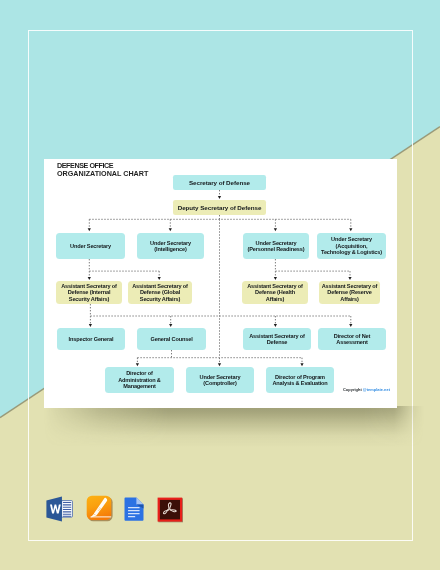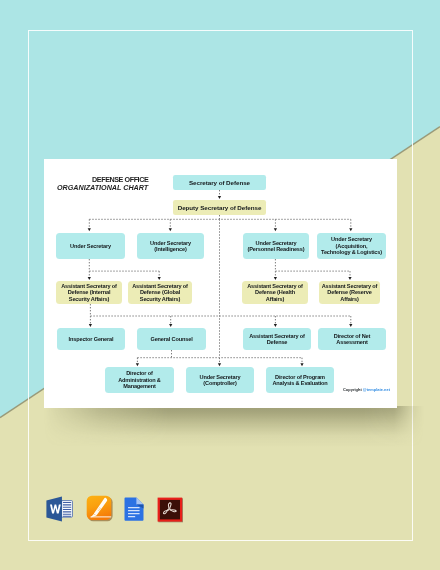--- a/index.html
+++ b/index.html
@@ -21,21 +21,21 @@
   .node{position:absolute;box-sizing:border-box;border-radius:3.5px;font-size:5.6px;
         display:flex;align-items:center;justify-content:center;text-align:center;
         font-weight:bold;color:#14181b;line-height:6.35px;letter-spacing:-0.16px;}
   .teal{background:#B2EBEB;}
   .yellow{background:#ECECB6;}
   .node.lv0, .node.lv1{font-size:6.25px;line-height:7px;letter-spacing:-0.055px;border-radius:2.2px;}
 
   .title{position:absolute;font-size:7.2px;font-weight:bold;
          color:#1f1f1f;line-height:8.4px;white-space:nowrap;}
   .title .t1{letter-spacing:-0.44px;display:inline-block;}
-  .title .t2{letter-spacing:-0.01px;display:inline-block;font-style:italic;}
+  .title .t2{letter-spacing:-0.01px;display:inline-block;}
 
   .copyright{position:absolute;left:343px;top:387px;font-size:3.9px;color:#23282b;
              font-weight:bold;letter-spacing:.01em;white-space:nowrap;}
   .copyright .lnk{color:#2F8BE3;}
 
   svg.conn{position:absolute;left:0;top:0;width:440px;height:570px;overflow:visible;}
 
   
   .icons{position:absolute;left:44px;top:491px;width:150px;height:36px;}
   .ico{position:absolute;top:0;width:36px;height:36px;}
@@ -48,21 +48,21 @@
   <div class="beige-grad"></div>
   <svg class="conn" viewBox="0 0 440 570" style="z-index:1">
     <polygon points="0,0 440,0 440,126 0,417" fill="#ACE5E5"></polygon>
     <line x1="0" y1="417.6" x2="440" y2="126.6" stroke="rgba(96,96,72,.55)" stroke-width="1.4"></line>
   </svg>
   <div class="frame" style="z-index:3"></div>
 
   <div class="card-shadow" style="z-index:4"></div>
   <div class="card" style="z-index:5">
 
-    <div class="title" style="left:13px;top:17px;text-align:right;">
+    <div class="title" style="left:13px;top:3px;">
       <span class="t1">DEFENSE OFFICE</span><br>
       <span class="t2">ORGANIZATIONAL CHART</span>
     </div>
 
     <svg class="connectors" viewBox="0 0 353 249" width="353" height="249" style="position:absolute;left:0;top:0;">
       <g id="conn-lines" stroke="#757575" stroke-width="0.95" stroke-dasharray="1.4 1.6" stroke-linecap="butt" fill="none">
           <path d="M175.5 31 V39"></path>
           <path d="M175.5 56 V60.3 M45.3 60.3 H306.8 M45.3 60.3 V69.5 M126.3 60.3 V69.5 M231.4 60.3 V69.5 M306.8 60.3 V69.5"></path>
           <path d="M45.3 100 V112.1 M45.3 112.1 H115.2 M45.3 112.1 V117.2 M115.2 112.1 V117.2"></path>
           <path d="M231.4 100 V112.1 M231.4 112.1 H306 M231.4 112.1 V117.2 M306 112.1 V117.2"></path>

